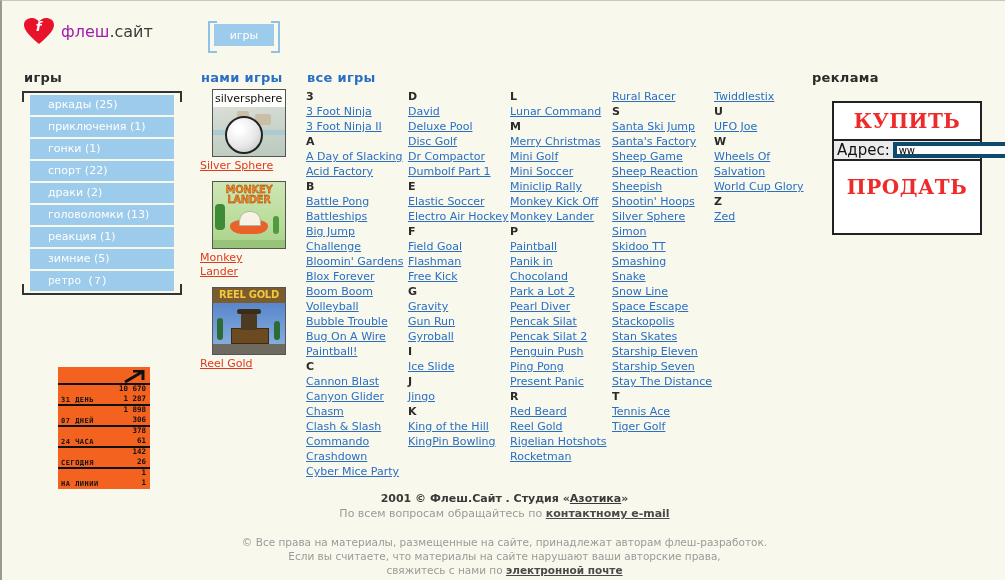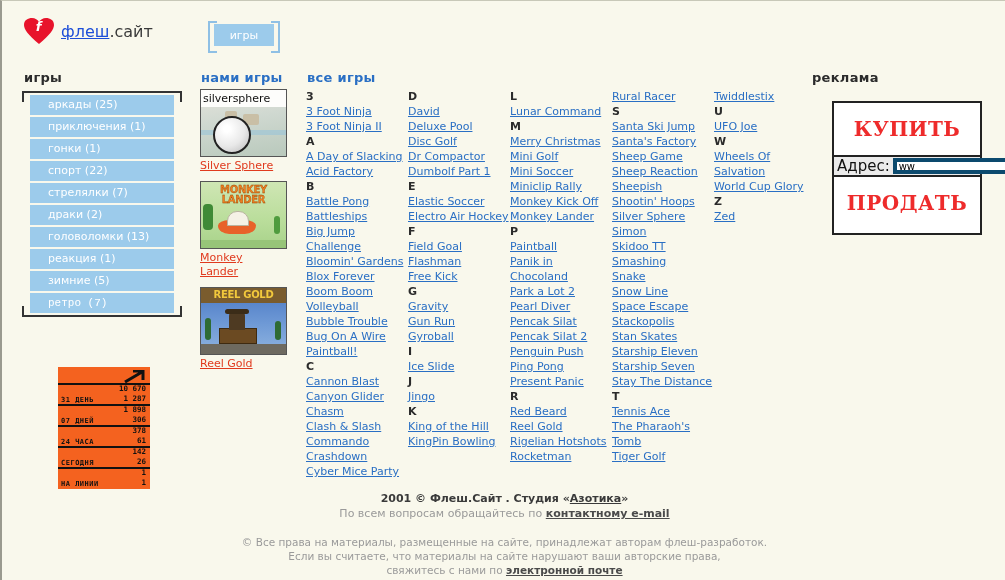--- a/index.html
+++ b/index.html
@@ -33,21 +33,21 @@
     display: flex;
     align-items: center;
     height: 30px;
   }
   .heart {
     position: relative;
     width: 30px; height: 27px;
     margin-right: 7px;
   }
   .heart svg { display:block; }
-  .logo-blue { color: #1d4ed8; text-decoration: underline; }
+  .logo-blue { color: #a21caf; }
   .logo-dark { color: #3b3b3b; }
 
   .tab-wrap {
     position: absolute;
     left: 206px; top: 20px;
     width: 72px; height: 28px;
   }
   .tab-btn {
     position: absolute;
     left: 6px; top: 3px;
@@ -158,27 +158,28 @@
   }
 
   
   .newgames {
     position: absolute;
     left: 198px; top: 88px;
     width: 82px;
   }
   .ng-item { margin-bottom: 8px; }
   .ng-thumb {
-    width: 87px; height: 68px;
+    width: 74px; height: 68px;
     border: 1px solid #555;
     box-sizing: border-box;
     position: relative;
     overflow: hidden;
     cursor: pointer;
     display: block;
+    margin-left: 12px;
   }
   .ng-link {
     display: block;
     font-size: 11px;
     color: #e03a1e;
     text-decoration: underline;
     margin-top: 2px;
     cursor: pointer;
     line-height: 14px;
   }
@@ -242,21 +243,21 @@
   
   .ad-box {
     position: absolute;
     left: 830px; top: 100px;
     width: 150px; height: 134px;
     border: 2px solid #222;
     background: #ffffff;
     box-sizing: border-box;
   }
   .ad-top {
-    height: 52px;
+    height: 36px;
     display: flex;
     align-items: center;
     justify-content: center;
   }
   .ad-word {
     color: #ee2b2b;
     font-size: 20px;
     font-weight: bold;
     font-family: "DejaVu Serif", "Liberation Serif", serif;
     letter-spacing: 0.5px;
@@ -359,21 +360,20 @@
     <span class="cat-corner cc-tr"></span>
     <span class="cat-corner cc-bl"></span>
     <span class="cat-corner cc-br"></span>
     <span class="cat-line-top"></span>
     <span class="cat-line-bot"></span>
 
     <a class="cat-item">аркады (25)</a>
     <a class="cat-item">приключения (1)</a>
     <a class="cat-item">гонки (1)</a>
     <a class="cat-item">спорт (22)</a>
-    <a class="cat-item">стрелялки (7)</a>
     <a class="cat-item">драки (2)</a>
     <a class="cat-item">головоломки (13)</a>
     <a class="cat-item">реакция (1)</a>
     <a class="cat-item">зимние (5)</a>
     <a class="cat-item">ретро (7)</a>
   </div>
 
   <div class="counter">
     <div class="counter-arrow">
       <svg width="22" height="13" viewBox="0 0 22 13">
@@ -558,21 +558,20 @@
         <a class="ag-link">Snake</a>
         <a class="ag-link">Snow Line</a>
         <a class="ag-link">Space Escape</a>
         <a class="ag-link">Stackopolis</a>
         <a class="ag-link">Stan Skates</a>
         <a class="ag-link">Starship Eleven</a>
         <a class="ag-link">Starship Seven</a>
         <a class="ag-link">Stay The Distance</a>
         <div class="ag-letter">T</div>
         <a class="ag-link">Tennis Ace</a>
-        <a class="ag-link">The Pharaoh's Tomb</a>
         <a class="ag-link">Tiger Golf</a>
       </div>
       <div class="ag-col c5">
         <a class="ag-link">Twiddlestix</a>
         <div class="ag-letter">U</div>
         <a class="ag-link">UFO Joe</a>
         <div class="ag-letter">W</div>
         <a class="ag-link">Wheels Of Salvation</a>
         <a class="ag-link">World Cup Glory</a>
         <div class="ag-letter">Z</div>

